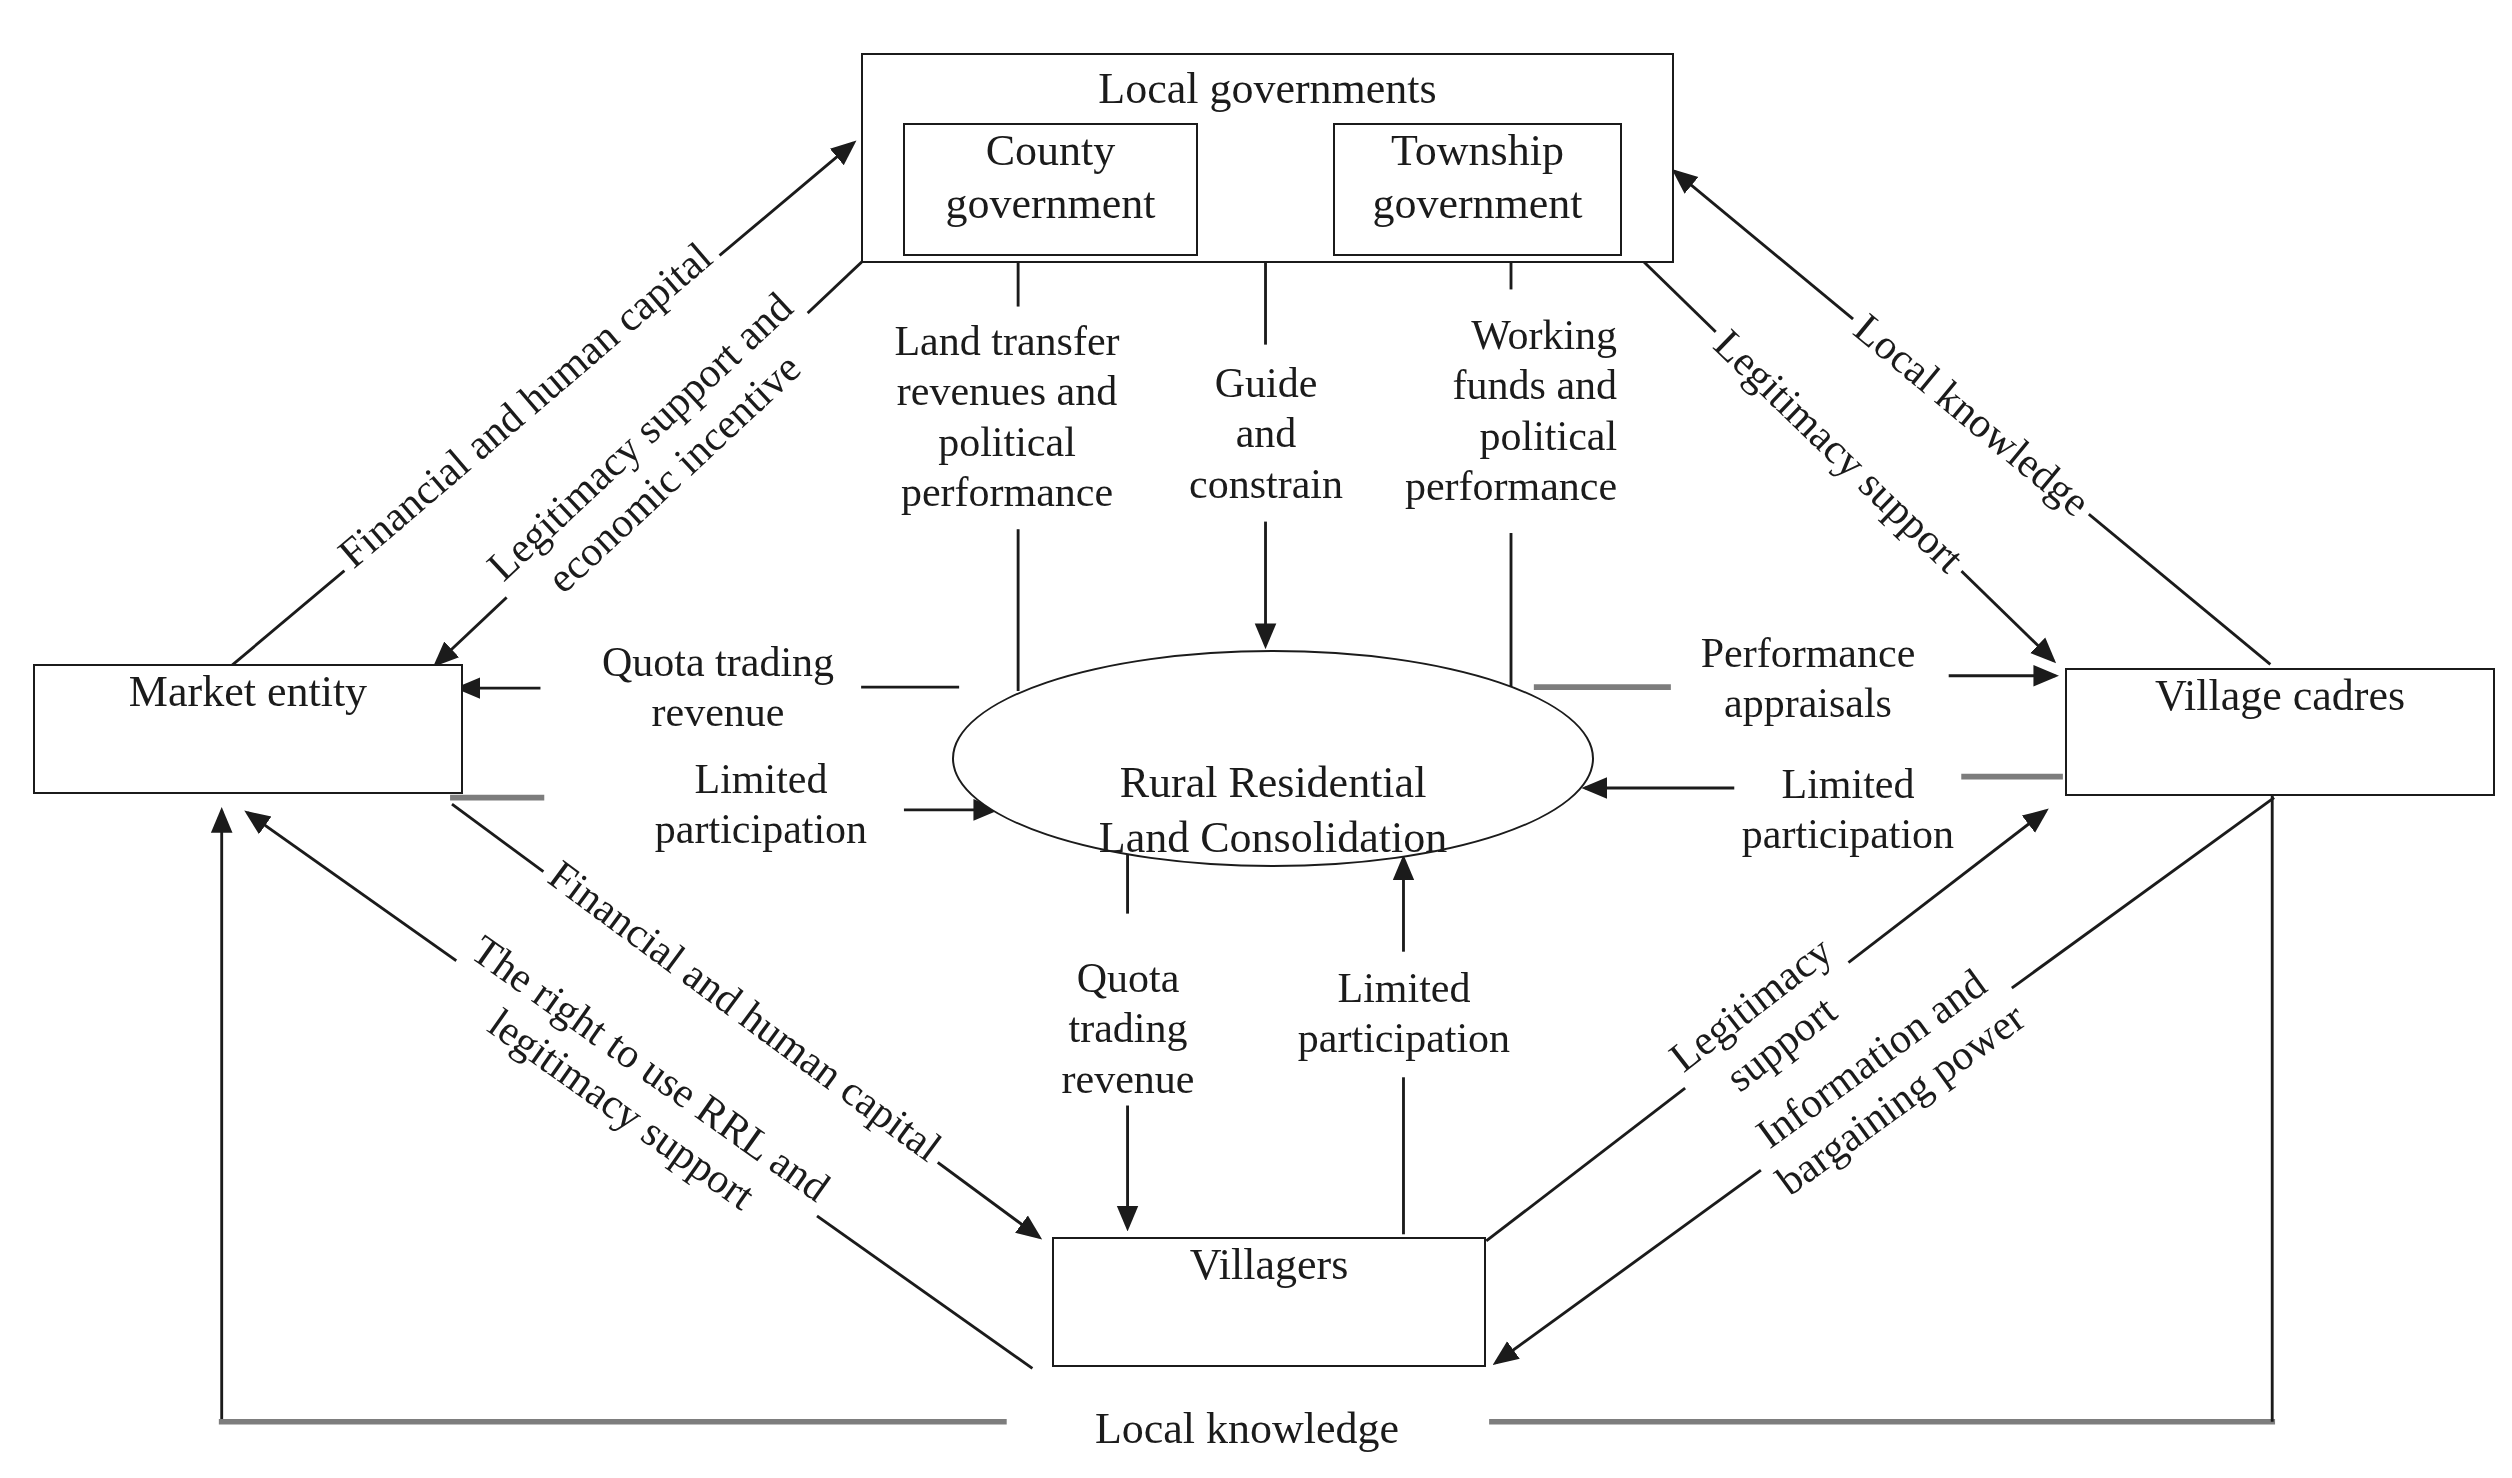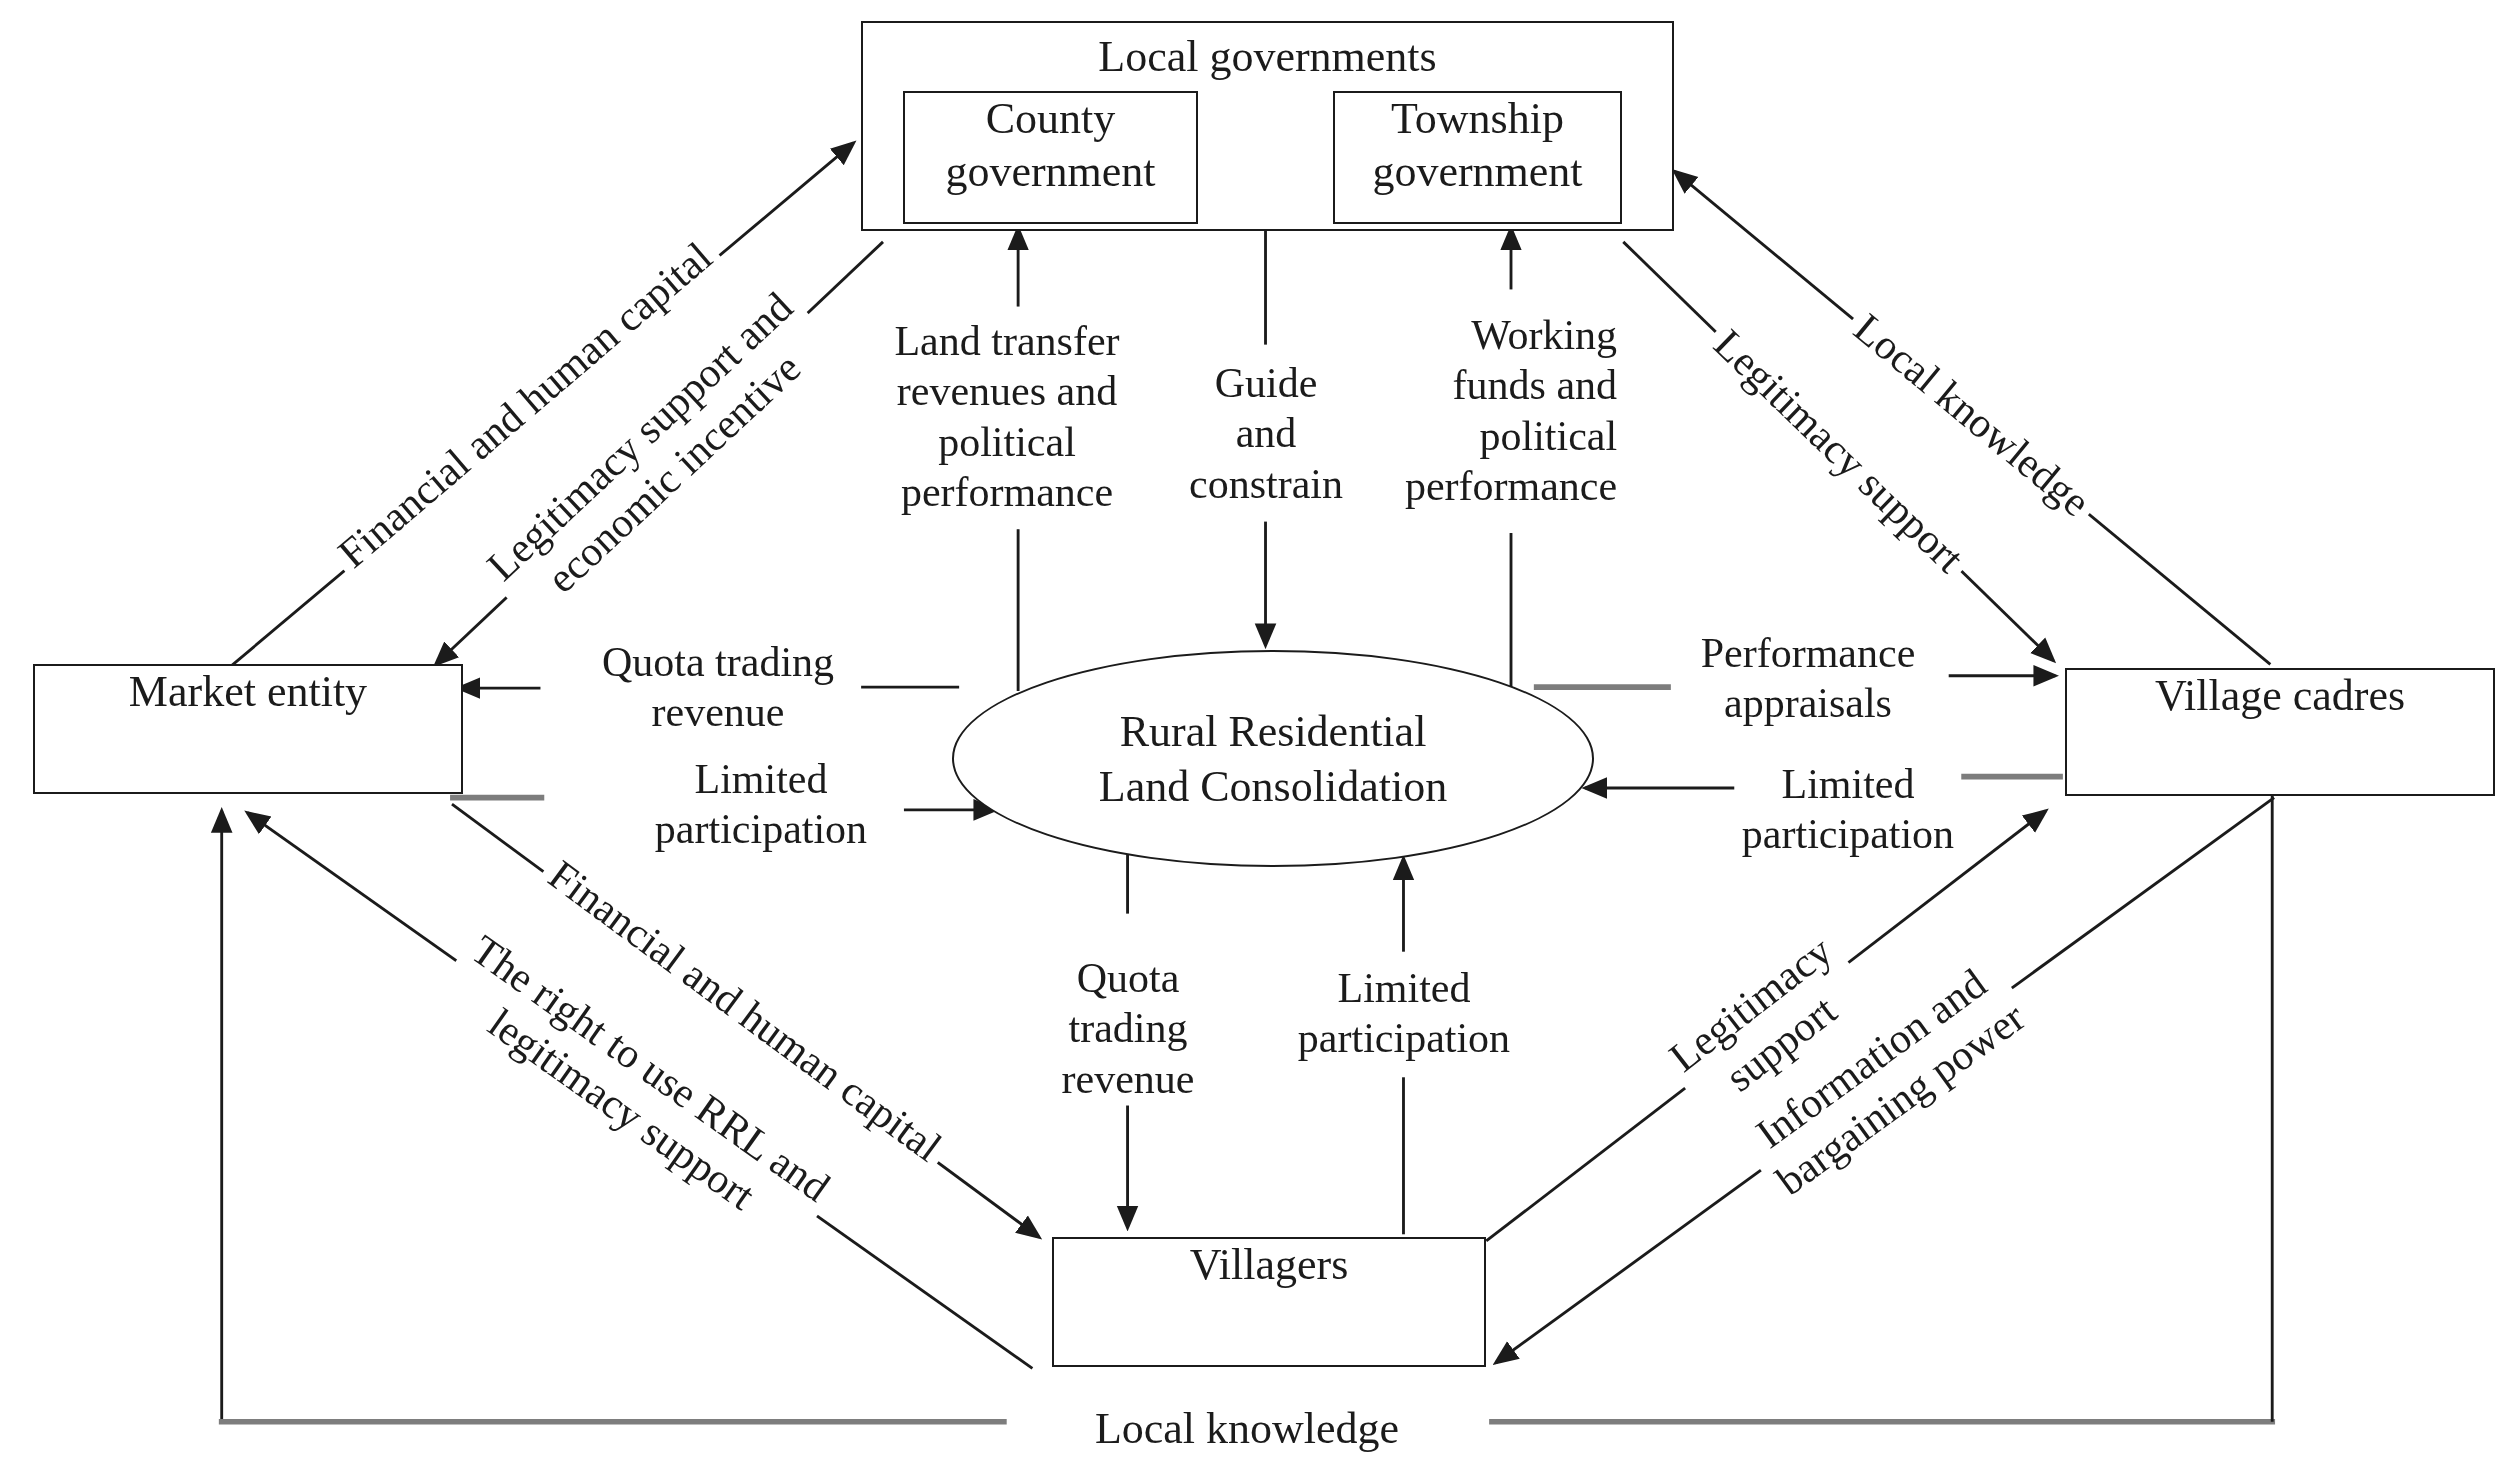--- a/index.html
+++ b/index.html
@@ -9,27 +9,27 @@
   }
   svg.wires{position:absolute;left:0;top:0;}
   svg.wires line{stroke:#1b1b1b;stroke-width:3;fill:none;}
   svg.wires line.g{stroke:#7d7d7d;stroke-width:6;}
   svg.wires .ah{fill:#1b1b1b;}
   .box{
     position:absolute;border:2.9px solid #1b1b1b;background:#ffffff;
     display:flex;align-items:flex-start;justify-content:center;
     text-align:center;white-space:pre-line;font-size:44px;line-height:1.2;
   }
-  .outerbox{position:absolute;border:2.9px solid #1b1b1b;background:#ffffff;}
+  .outerbox{position:absolute;border:2.9px solid #1b1b1b;background:#ffffff;margin-top:32px;}
   .outerbox .title{
     position:absolute;left:0;top:7.6px;width:100%;text-align:center;font-size:44px;
   }
   .ellipse{
     position:absolute;border:2.9px solid #1b1b1b;border-radius:50%;background:#ffffff;
-    display:flex;align-items:center;justify-content:center;text-align:center;
+    display:flex;align-items:flex-end;justify-content:center;text-align:center;
     white-space:pre-line;font-size:44px;line-height:1.25;
   }
   .lbl{
     position:absolute;text-align:center;white-space:pre-line;
     font-size:42px;line-height:1.2;background:#ffffff;padding:1.9px 7.6px;
     transform:translate(-50%,-50%);
   }
 </style>
 </head>
 <body>

